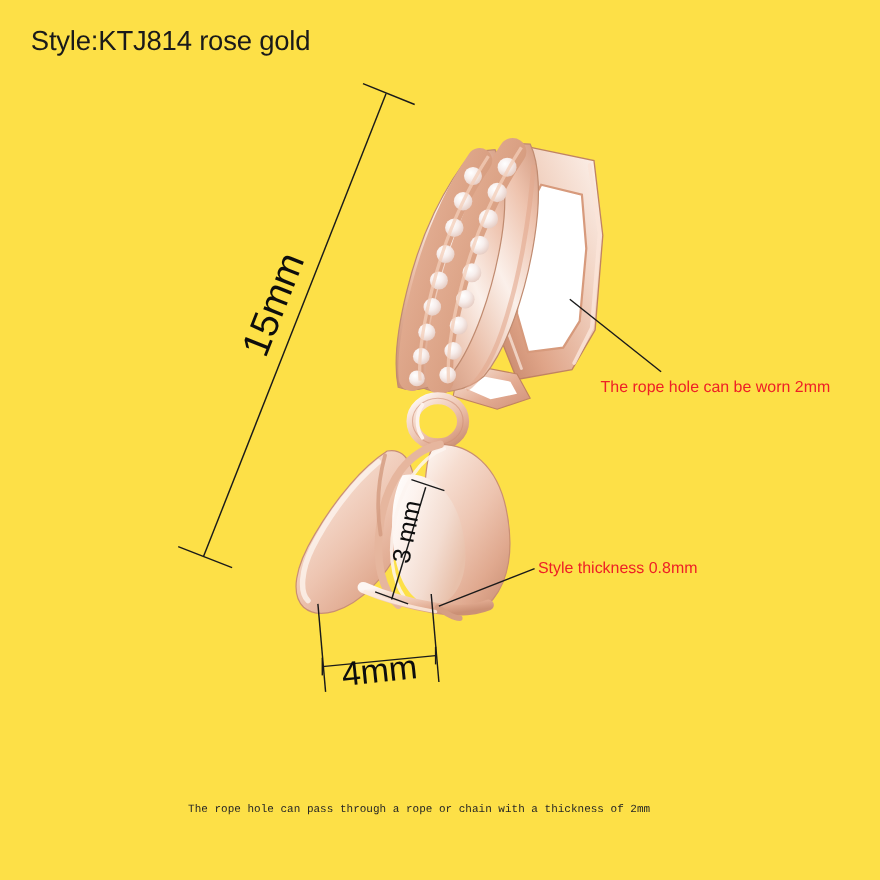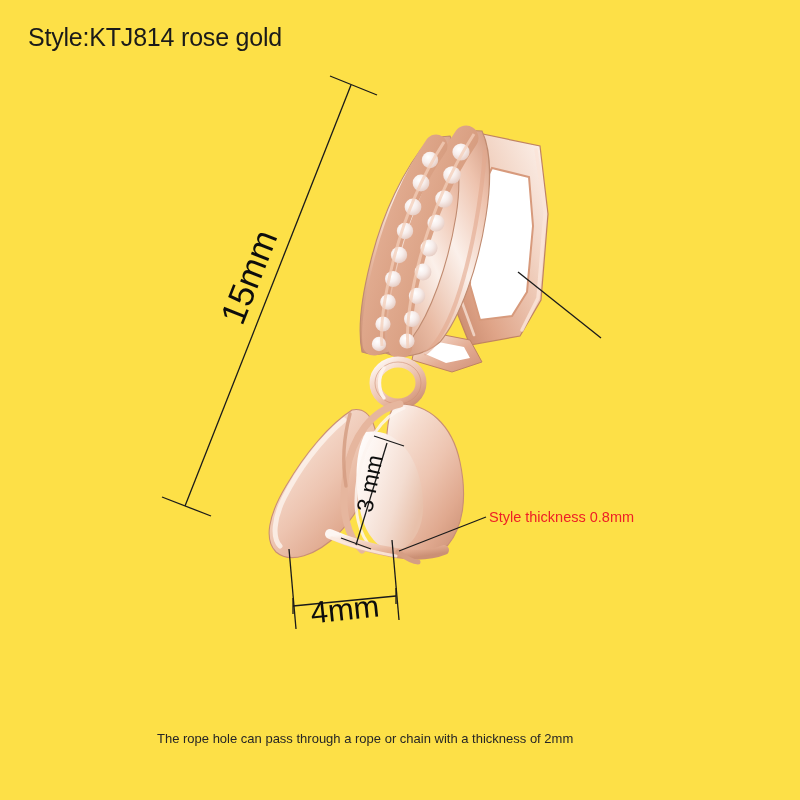--- a/index.html
+++ b/index.html
@@ -26,25 +26,26 @@
     left: 28px;
     top: 24px;
     font-size: 25px;
     line-height: 1.1;
     color: #1a1a1a;
     letter-spacing: -0.2px;
     white-space: nowrap;
   }
   .caption-bottom {
     position: absolute;
-    left: 157px;
+    left: 171px;
     top: 731px;
-    font-size: 13px;
+    font-size: 10px;
     color: #262626;
     white-space: nowrap;
+    font-family: Liberation Mono, monospace;
   }
   .ann-red {
     position: absolute;
     font-size: 14.5px;
     color: #ee2026;
     white-space: nowrap;
   }
   #ann-rope {
     left: 546px;
     top: 344px;
@@ -263,18 +264,19 @@
   </svg>
 
   <div class="style-title">Style:KTJ814 rose gold</div>
 
   <div class="dim-label" id="dim-15">15mm</div>
 
   <div class="dim-label" id="dim-4">4mm</div>
 
   <div class="dim-label" id="dim-3">3 mm</div>
 
+  <div class="ann-red" id="ann-rope">The rope hole can be worn 2mm</div>
 
   <div class="ann-red" id="ann-needle">Style thickness 0.8mm</div>
 
   <div class="caption-bottom">The rope hole can pass through a rope or chain with a thickness of 2mm</div>
 
 </div>
 
 </body></html>

